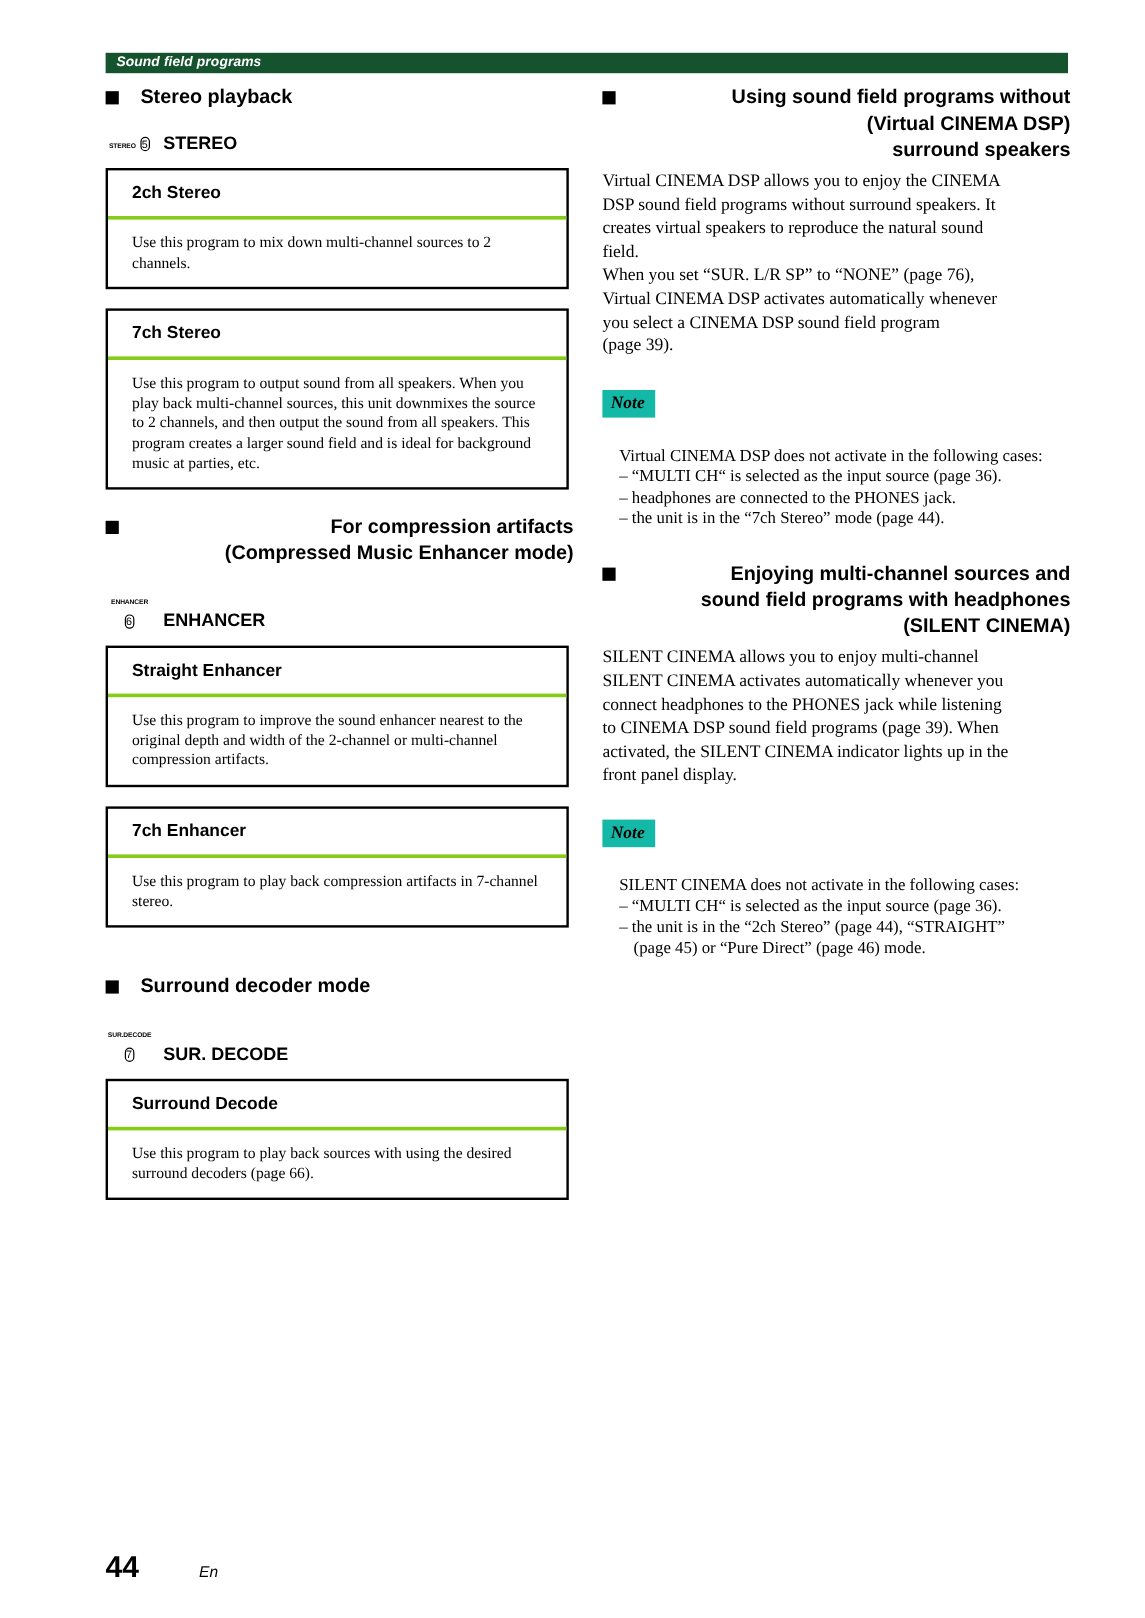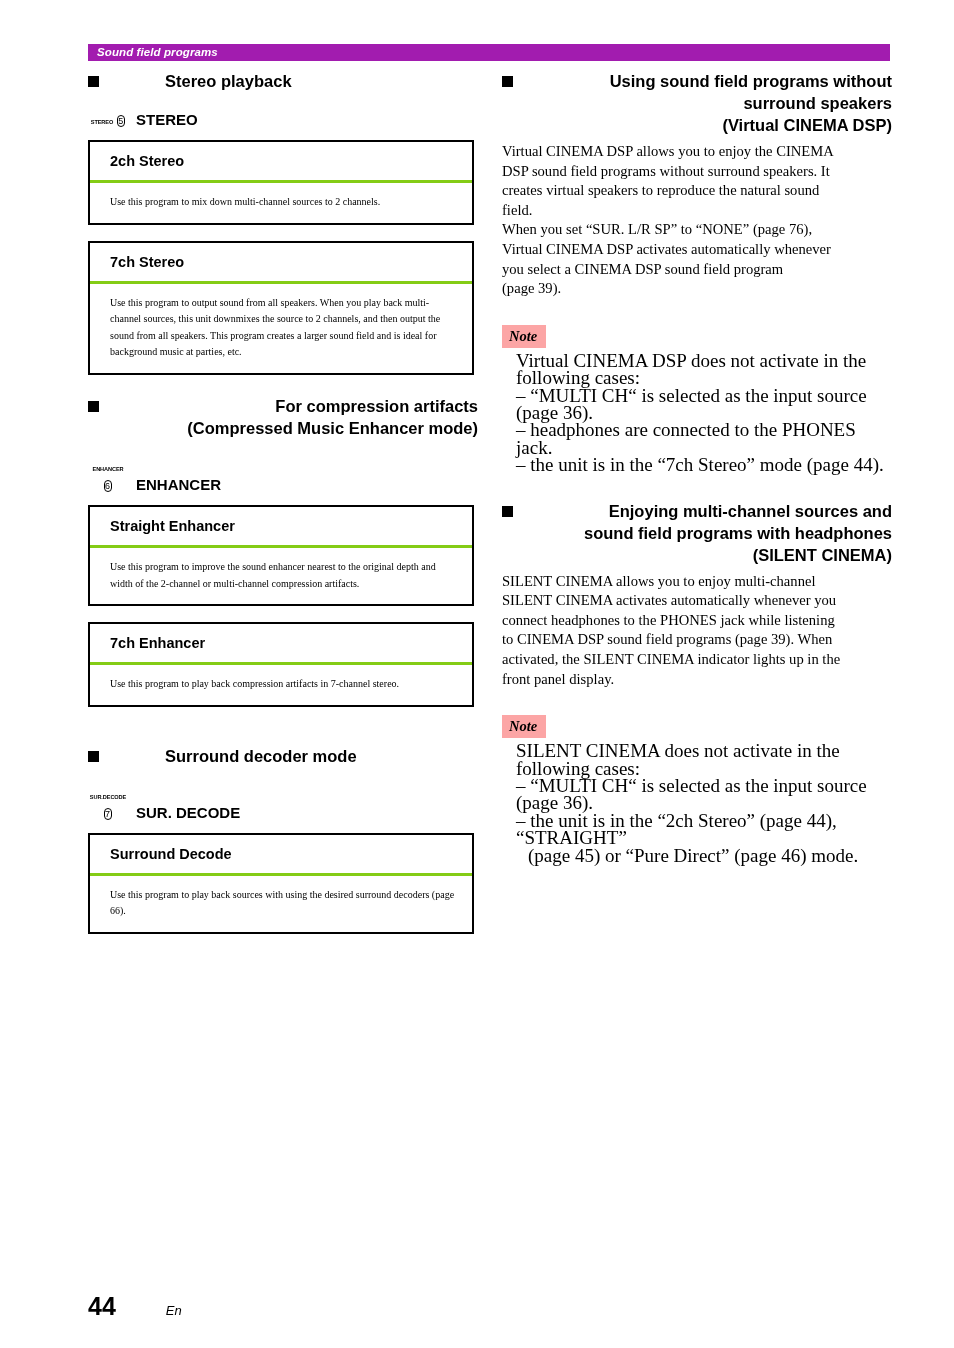--- a/index.html
+++ b/index.html
@@ -17,21 +17,21 @@
     color: #000000;
   }
 
   
   .header-bar {
     position: absolute;
     left: 88px;
     top: 44px;
     width: 802px;
     height: 17px;
-    background: #a21caf;
+    background: #14532d;
   }
   .header-bar .header-text {
     position: absolute;
     left: 9px;
     top: 1px;
     color: #ffffff;
     font-family: "Liberation Sans", sans-serif;
     font-style: italic;
     font-weight: bold;
     font-size: 11.5px;
@@ -50,21 +50,20 @@
 
   
   .sec-head {
     display: flex;
     align-items: flex-start;
     font-family: "Liberation Sans", sans-serif;
     font-weight: bold;
     font-size: 16.5px;
     line-height: 22px;
     margin: 0;
-    gap: 48px;
   }
   .sec-head .sq {
     flex: 0 0 auto;
     width: 11px;
     height: 11px;
     background: #000000;
     margin-top: 6px;
     margin-right: 18px;
   }
   .sec-head .sec-title { flex: 1 1 auto; }
@@ -118,51 +117,51 @@
   .prog-box .prog-name {
     border-bottom: 3px solid #84cc16;
     font-family: "Liberation Sans", sans-serif;
     font-weight: bold;
     font-size: 14.5px;
     line-height: 18px;
     padding: 10px 0 10px 20px;
   }
   .prog-box .prog-desc {
     font-family: "Liberation Serif", serif;
-    font-size: 10px;
+    font-size: 13px;
     line-height: 16.6px;
     padding: 11px 16px 12px 20px;
   }
 
   
   .body-text {
     font-family: "Liberation Serif", serif;
     font-size: 14.6px;
     line-height: 19.6px;
     margin: 0;
   }
   .body-text .ln { display: block; }
 
   
   .note-tag {
     display: inline-block;
-    background: #fca5a5;
+    background: #14b8a6;
     font-family: "Liberation Serif", serif;
     font-style: italic;
     font-weight: bold;
     font-size: 14.5px;
     line-height: 18px;
     padding: 2px 9px 3px 7px;
   }
   .note-body {
     font-family: "Liberation Serif", serif;
-    font-size: 19px;
+    font-size: 14px;
     line-height: 17.4px;
     padding-left: 14px;
-    margin-top: 4px;
+    margin-top: 24px;
   }
   .note-body .ln { display: block; }
   .note-body .ln.ind { padding-left: 12px; }
 
   
   .footer {
     position: absolute;
     left: 88px;
     top: 1293px;
     display: flex;
@@ -290,22 +289,22 @@
     </div>
 
   </div>
 
   <div class="col col-right">
 
     <div class="sec-head">
       <span class="sq"></span>
       <span class="sec-title">
         <span class="ln">Using sound field programs without</span>
+        <span class="ln">(Virtual CINEMA DSP)</span>
         <span class="ln">surround speakers</span>
-        <span class="ln">(Virtual CINEMA DSP)</span>
       </span>
     </div>
 
     <div class="sp-6"></div>
 
     <div class="body-text">
       <span class="ln">Virtual CINEMA DSP allows you to enjoy the CINEMA</span>
       <span class="ln">DSP sound field programs without surround speakers. It</span>
       <span class="ln">creates virtual speakers to reproduce the natural sound</span>
       <span class="ln">field.</span>

